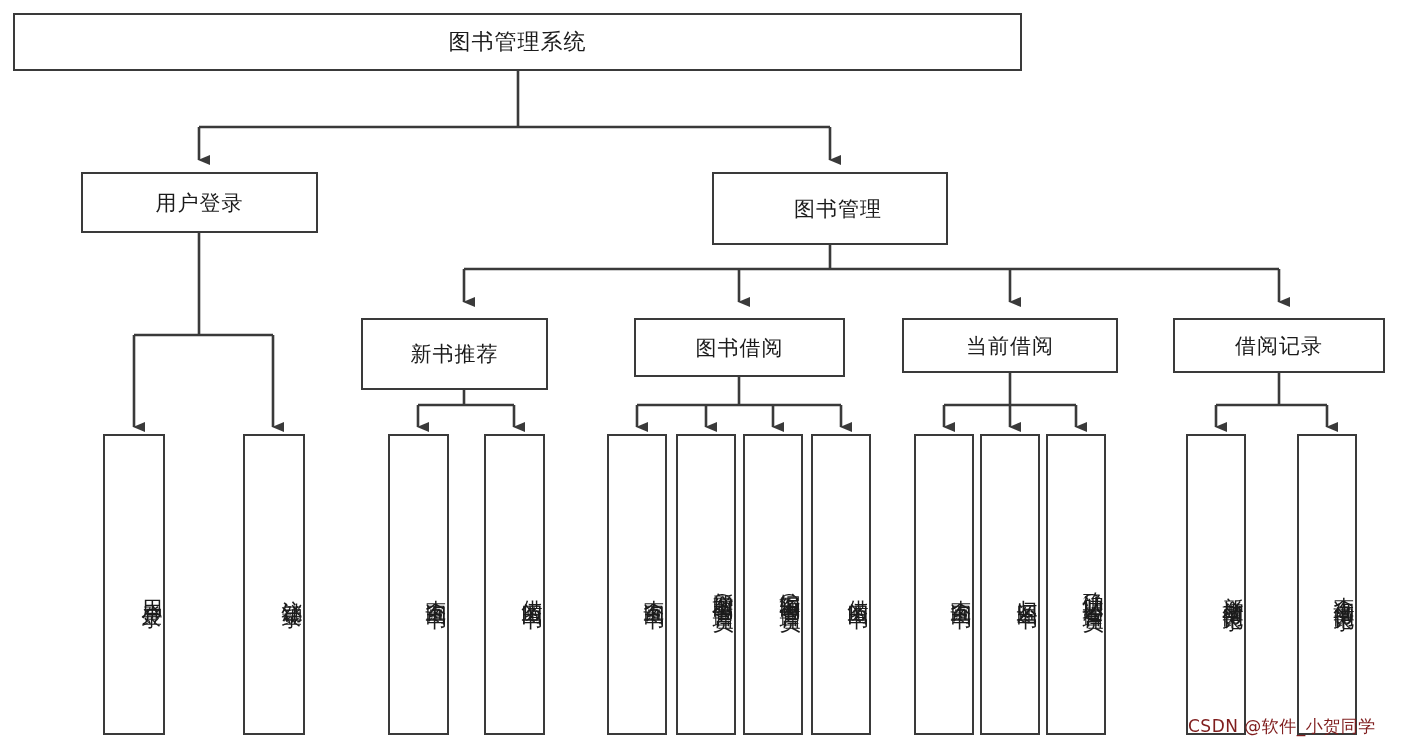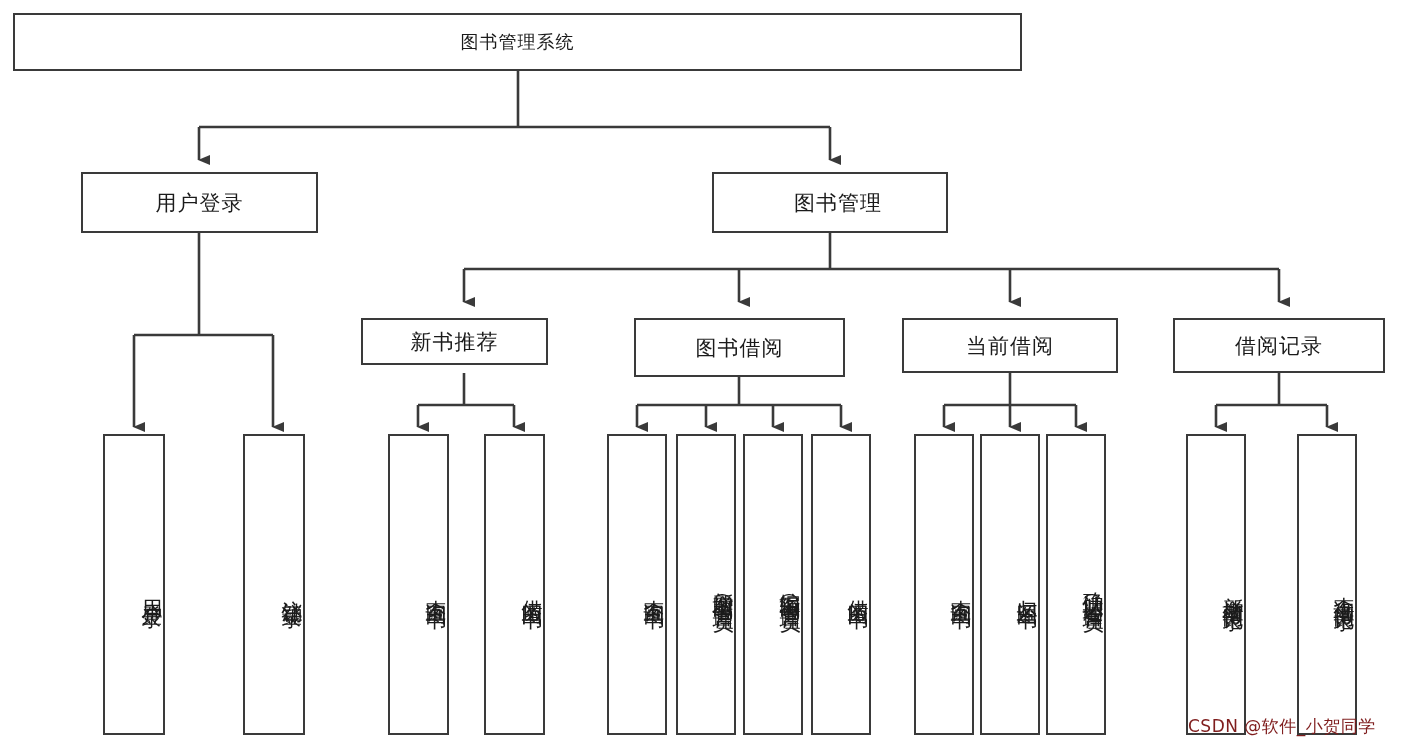--- a/index.html
+++ b/index.html
@@ -39,21 +39,21 @@
     writing-mode:vertical-rl;
     text-orientation:upright;
     font-size:21px;
     letter-spacing:3px;
     padding-top:8px;
     align-items:flex-start;
     justify-content:center;
     line-height:1.05;
   }
   .node.root{
-    font-size:18px;
+    font-size:22px;
     letter-spacing:1px;
   }
   .watermark{
     position:absolute;
     color:#7f1d1d;
     font-size:17px;
     letter-spacing:0.5px;
     white-space:nowrap;
     user-select:none;
   }
@@ -109,23 +109,23 @@
       <path d="M1279,373 L1279,405"></path>
       <path d="M1216,405 L1327,405"></path>
       <path d="M1216,405 L1216,427" marker-end="url(#ah)"></path>
       <path d="M1327,405 L1327,427" marker-end="url(#ah)"></path>
     </g>
   </svg>
 
   <div class="node h root" style="left:13px;top:13px;width:1009px;height:58px;">图书管理系统</div>
 
   <div class="node h" style="left:81px;top:172px;width:237px;height:61px;">用户登录</div>
-  <div class="node h" style="left:712px;top:172px;width:236px;height:61px;padding-left:16px;">图书管理</div>
+  <div class="node h" style="left:712px;top:172px;width:236px;height:73px;padding-left:16px;">图书管理</div>
 
-  <div class="node h" style="left:361px;top:318px;width:187px;height:47px;">新书推荐</div>
+  <div class="node h" style="left:361px;top:318px;width:187px;height:72px;">新书推荐</div>
   <div class="node h" style="left:634px;top:318px;width:211px;height:59px;">图书借阅</div>
   <div class="node h" style="left:902px;top:318px;width:216px;height:55px;">当前借阅</div>
   <div class="node h" style="left:1173px;top:318px;width:212px;height:55px;">借阅记录</div>
 
   <div class="node v" style="left:103px;top:434px;width:62px;height:301px;">用户登录</div>
   <div class="node v" style="left:243px;top:434px;width:62px;height:301px;">注销登录</div>
 
   <div class="node v" style="left:388px;top:434px;width:61px;height:301px;">查询图书</div>
   <div class="node v" style="left:484px;top:434px;width:61px;height:301px;">借阅图书</div>
 

